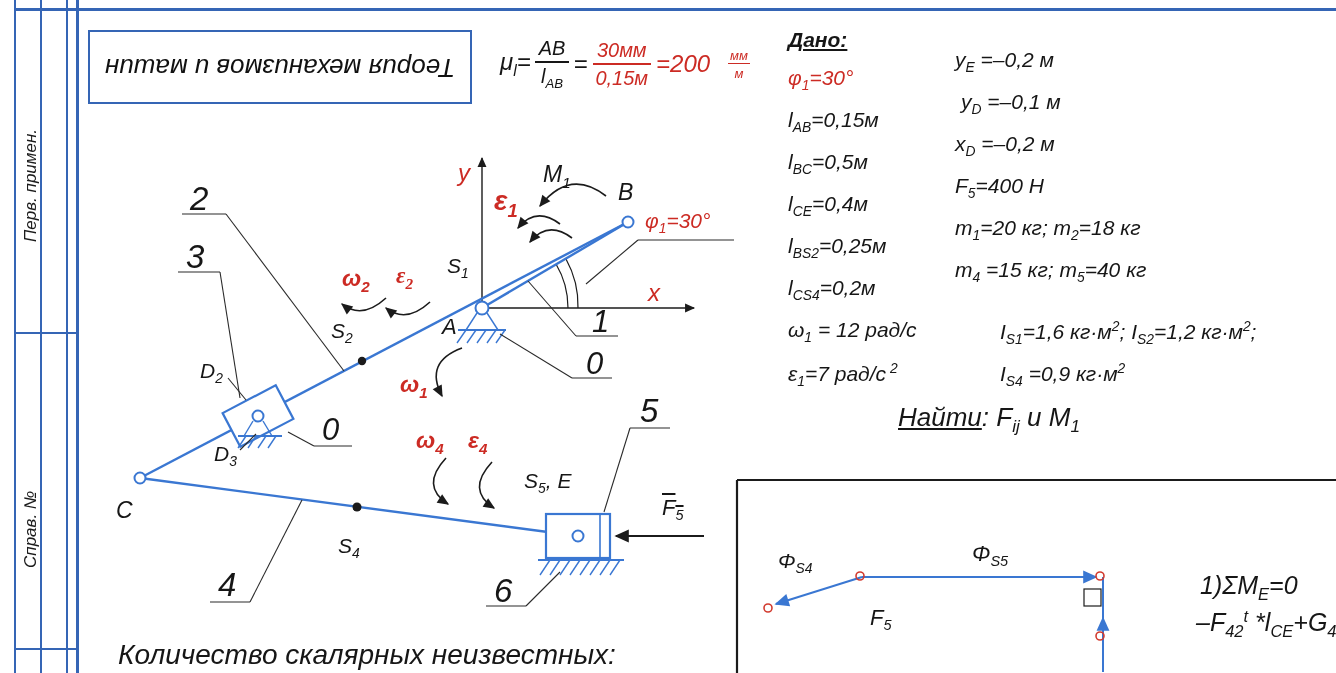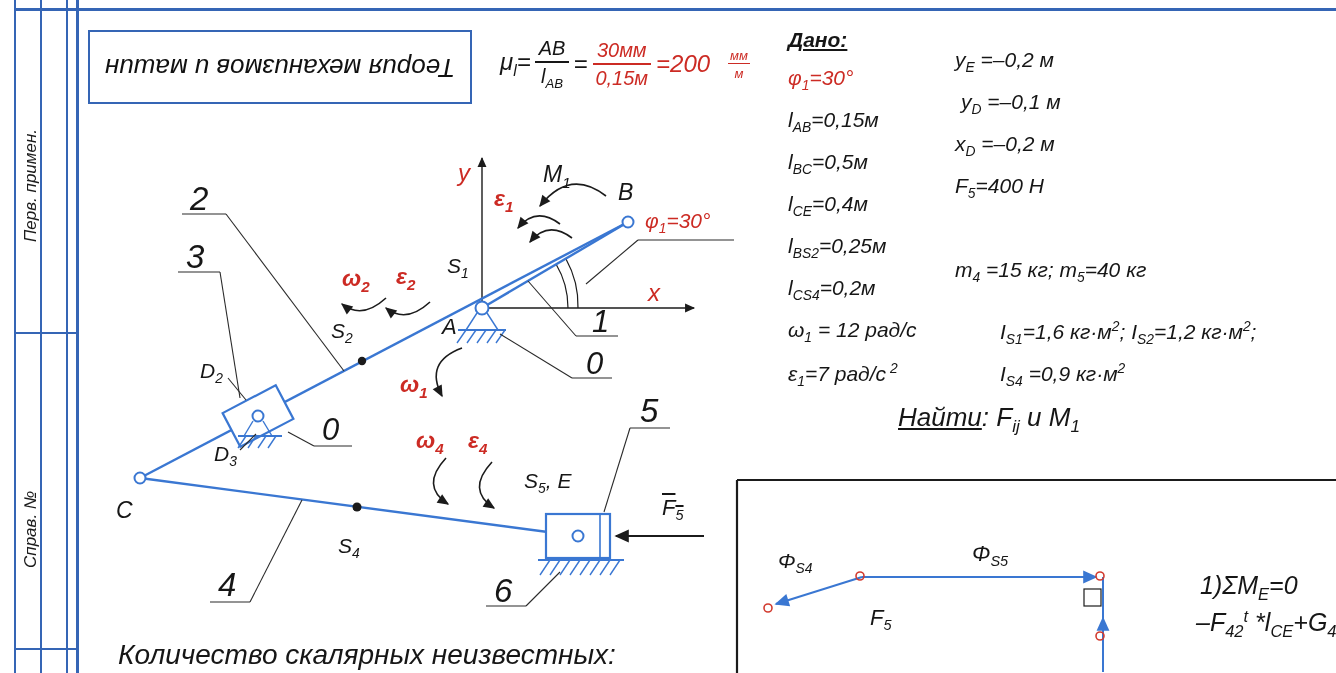--- a/index.html
+++ b/index.html
@@ -74,20 +74,21 @@
   <div class="dl" style="left:788px;top:192px;">l<sub>CE</sub>=0,4м</div>
   <div class="dl" style="left:788px;top:234px;">l<sub>BS2</sub>=0,25м</div>
   <div class="dl" style="left:788px;top:276px;">l<sub>CS4</sub>=0,2м</div>
   <div class="dl" style="left:788px;top:318px;">ω<sub>1</sub> = 12 рад/с</div>
   <div class="dl" style="left:788px;top:360px;">ε<sub>1</sub>=7 рад/с<sup> 2</sup></div>
 
   <div class="dl" style="left:955px;top:48px;">y<sub>E</sub> =–0,2 м</div>
   <div class="dl" style="left:955px;top:90px;margin-left:6px;">y<sub>D</sub> =–0,1 м</div>
   <div class="dl" style="left:955px;top:132px;">x<sub>D</sub> =–0,2 м</div>
   <div class="dl" style="left:955px;top:174px;">F<sub>5</sub>=400 Н</div>
+  <div class="dl" style="left:955px;top:216px;">m<sub>1</sub>=20 кг; m<sub>2</sub>=18 кг</div>
   <div class="dl" style="left:955px;top:258px;">m<sub>4</sub> =15 кг; m<sub>5</sub>=40 кг</div>
   <div class="dl" style="left:1000px;top:318px;">I<sub>S1</sub>=1,6 кг·м<sup>2</sup>; I<sub>S2</sub>=1,2 кг·м<sup>2</sup>;</div>
   <div class="dl" style="left:1000px;top:360px;">I<sub>S4</sub> =0,9 кг·м<sup>2</sup></div>
   <div class="dl" style="left:898px;top:402px;font-size:26px;"><u>Найти</u>: F<sub>ij</sub> и M<sub>1</sub></div>
 
   <svg width="1336" height="673" viewBox="0 0 1336 673">
     <defs>
       <marker id="mb" viewBox="0 0 10 10" refX="8" refY="5" markerWidth="9" markerHeight="8" orient="auto-start-reverse">
         <path d="M0,1 L9,5 L0,9 z" fill="#1b1b1b"></path>
       </marker>
@@ -210,24 +211,24 @@
       <circle cx="1100" cy="576" r="4"></circle>
       <circle cx="1100" cy="636" r="4"></circle>
     </g>
   </svg>
 
   <span class="lbl red" style="left:458px;top:160px;font-size:24px;">y</span>
   <span class="lbl red" style="left:648px;top:280px;font-size:24px;">x</span>
   <span class="lbl" style="left:543px;top:162px;font-size:23px;">M<sub>1</sub></span>
   <span class="lbl" style="left:618px;top:180px;font-size:23px;">B</span>
   <span class="lbl red" style="left:645px;top:210px;font-size:21px;">φ<sub>1</sub>=30°</span>
-  <span class="lbl red" style="left:494px;top:186px;font-size:23px;font-weight:bold;">ε<sub>1</sub></span>
+  <span class="lbl red" style="left:494px;top:186px;font-size:28px;font-weight:bold;">ε<sub>1</sub></span>
   <span class="lbl" style="left:447px;top:255px;font-size:21px;">S<sub>1</sub></span>
   <span class="lbl red" style="left:342px;top:266px;font-size:23px;font-weight:bold;">ω<sub>2</sub></span>
-  <span class="lbl red" style="left:396px;top:264px;font-size:23px;font-weight:bold;">ε<sub>2</sub></span>
+  <span class="lbl red" style="left:396px;top:264px;font-size:23px;font-weight:bold;font-family:Liberation Serif, serif;">ε<sub>2</sub></span>
   <span class="lbl" style="left:331px;top:320px;font-size:21px;">S<sub>2</sub></span>
   <span class="lbl" style="left:442px;top:315px;font-size:22px;">A</span>
   <span class="lbl big" style="left:592px;top:306px;">1</span>
   <span class="lbl big" style="left:586px;top:348px;">0</span>
   <span class="lbl red" style="left:400px;top:372px;font-size:23px;font-weight:bold;">ω<sub>1</sub></span>
   <span class="lbl big" style="left:190px;top:182px;font-size:33px;">2</span>
   <span class="lbl big" style="left:186px;top:240px;font-size:33px;">3</span>
   <span class="lbl" style="left:200px;top:360px;font-size:21px;">D<sub>2</sub></span>
   <span class="lbl" style="left:214px;top:443px;font-size:21px;">D<sub>3</sub></span>
   <span class="lbl big" style="left:322px;top:414px;">0</span>

